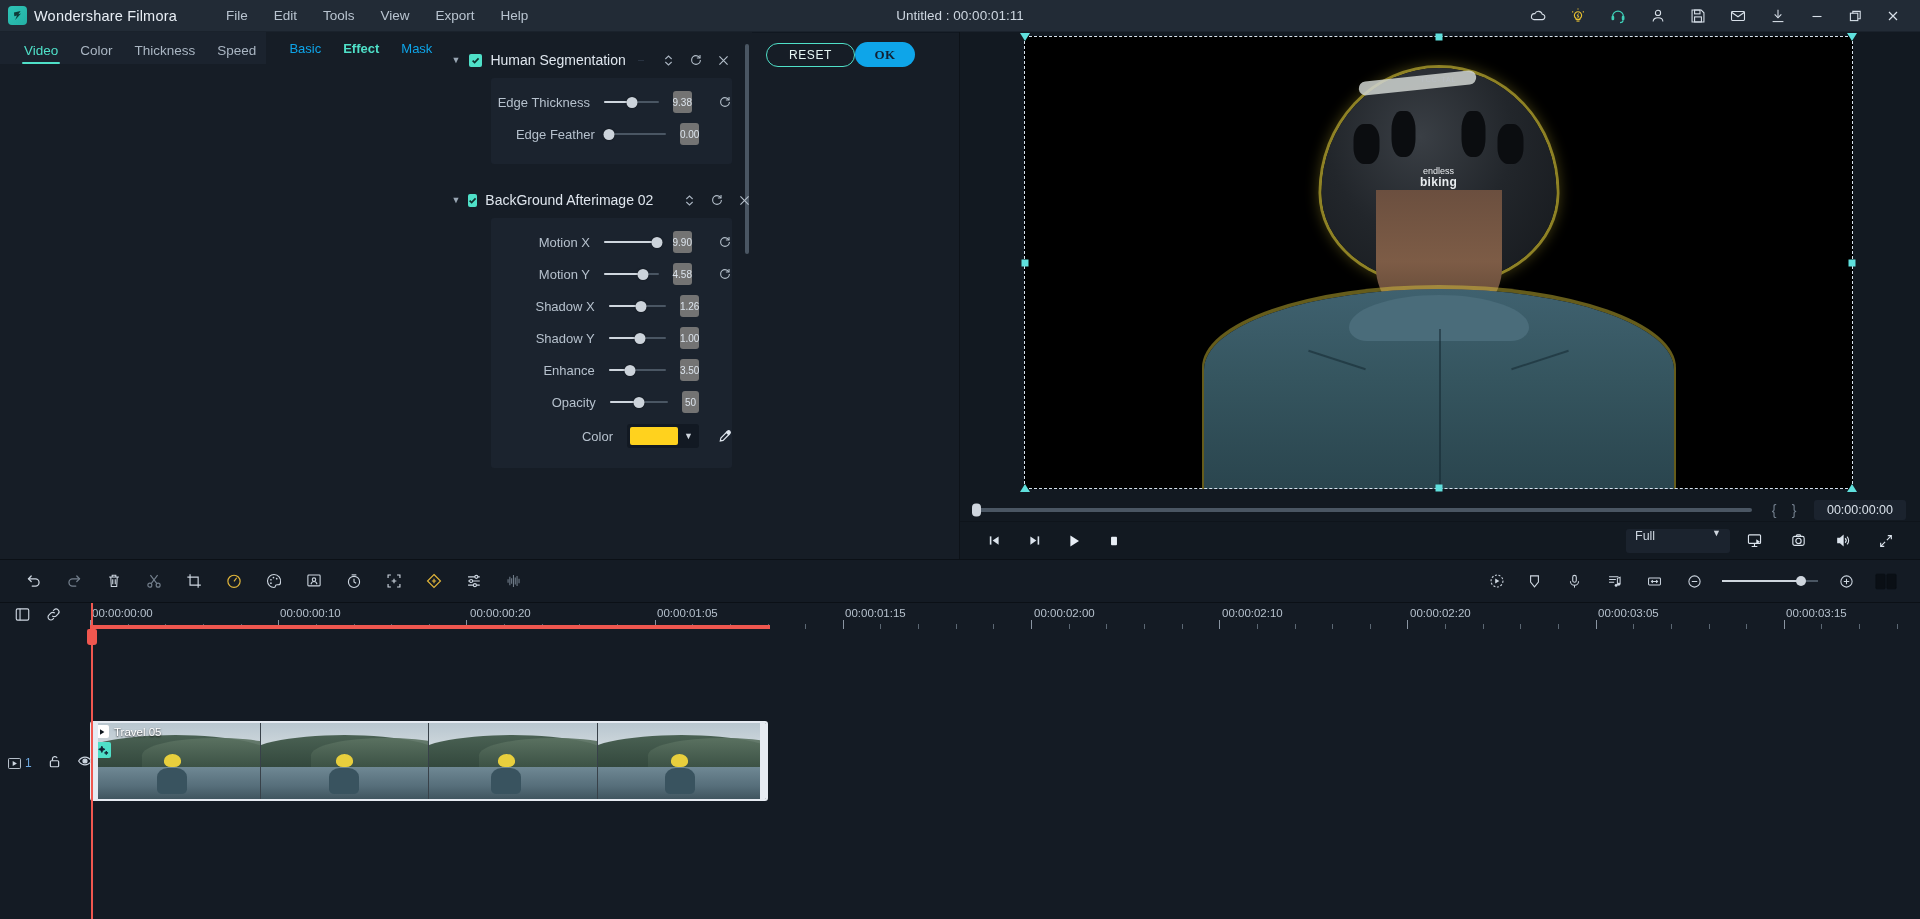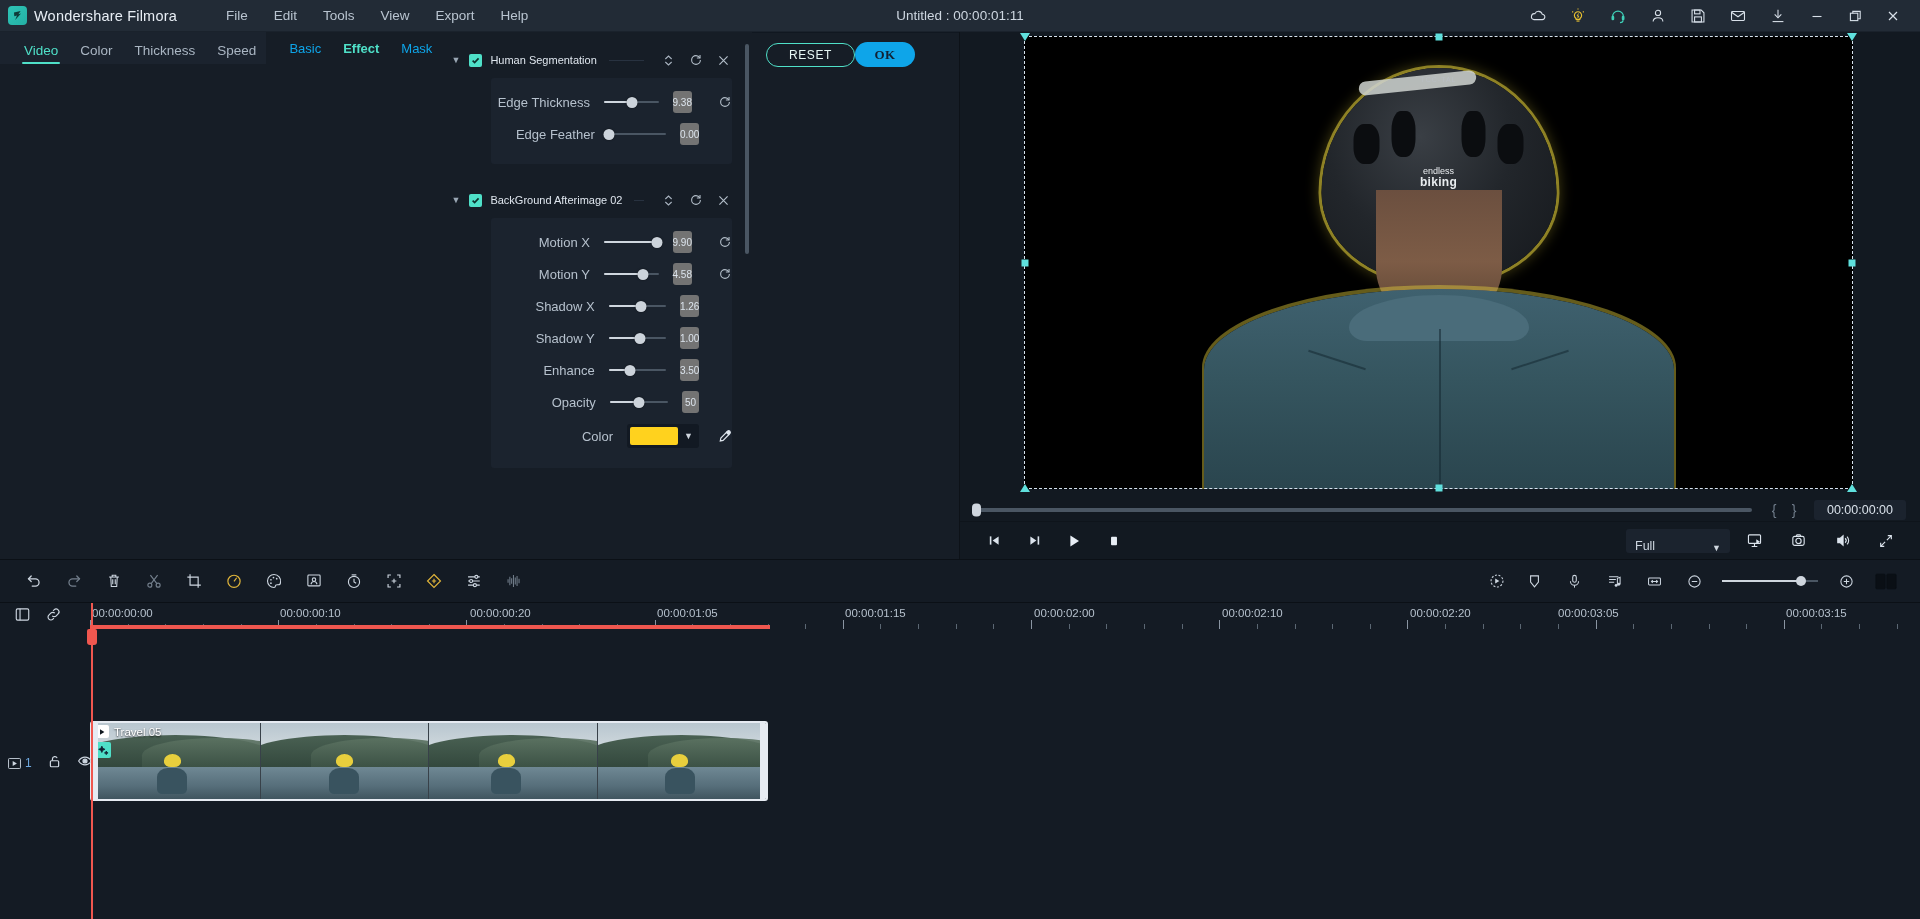--- a/index.html
+++ b/index.html
@@ -79,21 +79,21 @@
   .fx-head {
     display: flex; align-items: center; height: 28px; padding-left: 10px; gap: 8px;
     position: relative; margin-top: 6px;
   }
   .caret { width: 10px; color: #9aa7b4; font-size: 9px; line-height: 1; cursor: default; }
   .cbox {
     width: 13px; height: 13px; border-radius: 2px; background: #4fe0c8;
     display: flex; align-items: center; justify-content: center; cursor: default;
   }
   .cbox svg { display: block; }
-  .fx-name { font-size: 11px; color: #dfe6ee; white-space: nowrap; }
+  .fx-name { font-size: 14px; color: #dfe6ee; white-space: nowrap; }
   .fx-rule { flex: 1; height: 1px; background: #283240; margin: 0 10px 0 4px; }
   .fx-tools { display: flex; align-items: center; gap: 14px; padding-right: 22px; }
   .fx-tools span { cursor: default; display: flex; }
 
   .fx-body { margin: 4px 20px 0 50px; background: #1b232e; border-radius: 3px; padding: 8px 0 14px; }
   .row { display: flex; align-items: center; height: 32px; }
   .plabel {
     width: 330px; text-align: right; padding-right: 14px; font-size: 13px; color: #b6c1cd;
   }
   .slider { position: relative; width: 175px; height: 14px; display: flex; align-items: center; cursor: default; }
@@ -224,21 +224,21 @@
     font-size: 12.5px; color: #d8e0e9; margin-left: 10px; cursor: default;
   }
   .barctrl {
     height: 38px; flex: 0 0 38px; display: flex; align-items: center; padding: 0 14px;
     background: #121921; border-top: 1px solid #0e141b;
   }
   .pbtn { width: 40px; display: flex; align-items: center; justify-content: center; cursor: default; }
   .pright { margin-left: auto; display: flex; align-items: center; gap: 4px; }
   .qsel {
     background: #1b232e; border-radius: 3px; height: 24px; width: 104px;
-    display: flex; align-items: flex-end; padding: 0 9px; font-size: 12.5px;
+    display: flex; align-items: flex-start; padding: 0 9px; font-size: 12.5px;
     color: #cdd6e0; cursor: default;
   }
   .qsel .chev { margin-left: auto; }
   .vol { display: flex; align-items: center; }
 
   
   .tlbar {
     height: 44px; flex: 0 0 44px; background: #141b24; display: flex; align-items: center;
     padding: 0 14px; border-top: 1px solid #0b1016; border-bottom: 1px solid #0b1016;
   }
@@ -884,21 +884,21 @@
 
     <div class="ruler">
       <div class="rlabel" style="left:0px">00:00:00:00</div>
       <div class="rlabel" style="left:188px">00:00:00:10</div>
       <div class="rlabel" style="left:378px">00:00:00:20</div>
       <div class="rlabel" style="left:565px">00:00:01:05</div>
       <div class="rlabel" style="left:753px">00:00:01:15</div>
       <div class="rlabel" style="left:942px">00:00:02:00</div>
       <div class="rlabel" style="left:1130px">00:00:02:10</div>
       <div class="rlabel" style="left:1318px">00:00:02:20</div>
-      <div class="rlabel" style="left:1466px">00:00:03:05</div>
+      <div class="rlabel" style="left:1506px">00:00:03:05</div>
       <div class="rlabel" style="left:1694px">00:00:03:15</div>
       <div id="ticks">
           <div class="tick major" style="left:0.0px"></div>
           <div class="tick minor" style="left:37.6px"></div>
           <div class="tick minor" style="left:75.3px"></div>
           <div class="tick minor" style="left:112.9px"></div>
           <div class="tick minor" style="left:150.6px"></div>
           <div class="tick major" style="left:188.2px"></div>
           <div class="tick minor" style="left:225.8px"></div>
           <div class="tick minor" style="left:263.5px"></div>

